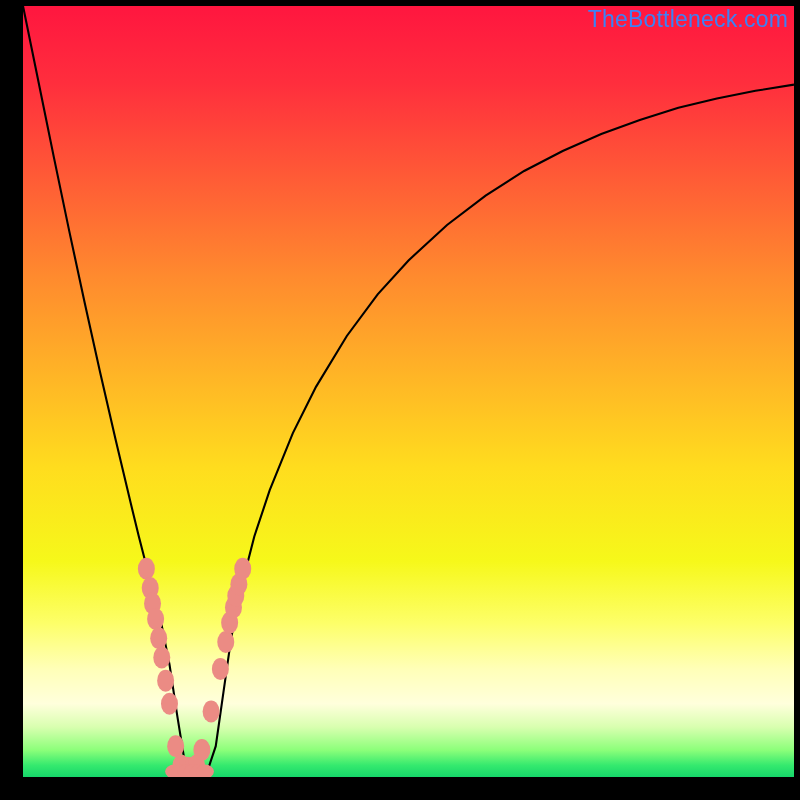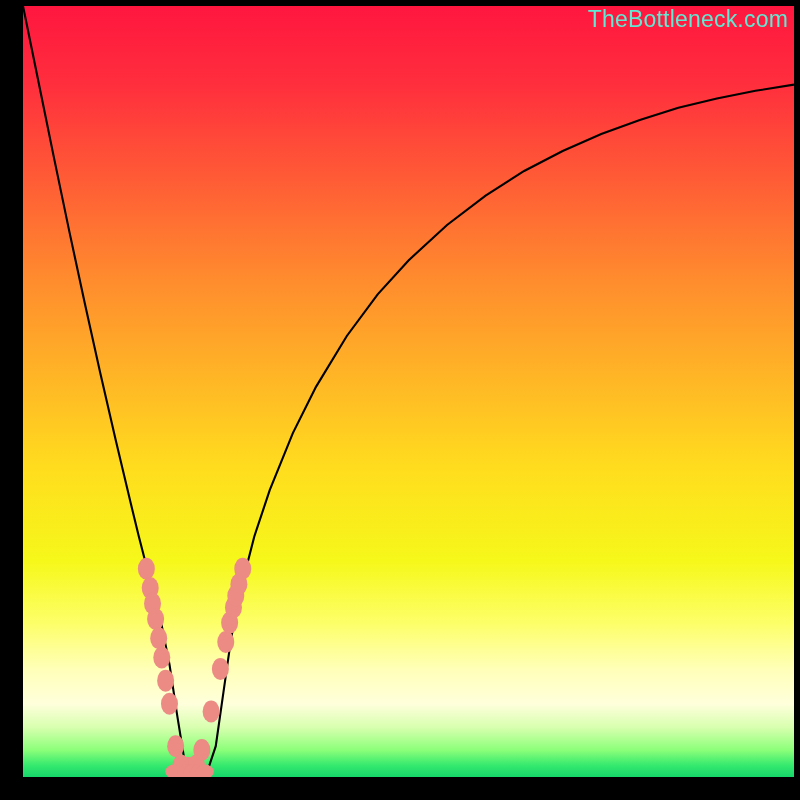--- a/index.html
+++ b/index.html
@@ -25,21 +25,21 @@
   }
   .plot svg {
     display: block;
     width: 100%;
     height: 100%;
   }
   .watermark {
     position: absolute;
     top: 6px;
     right: 12px;
-    color: #5eead4;
+    color: #3b82f6;
     font-size: 23px;
     font-weight: 400;
     letter-spacing: 0.2px;
     user-select: none;
   }
 </style>
 </head>
 <body>
 
 <div class="frame">

